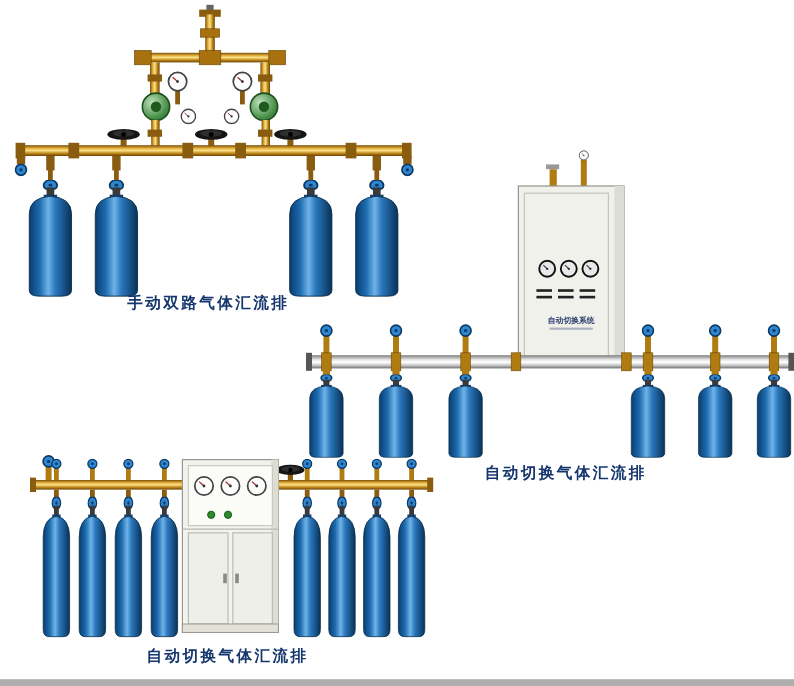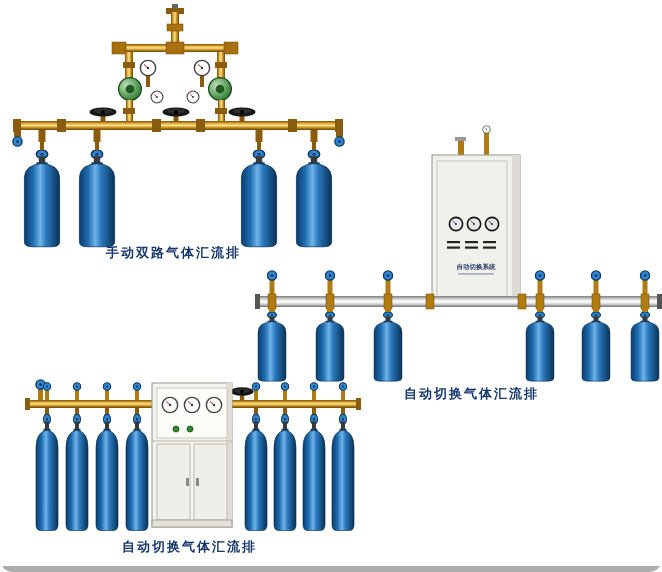--- a/index.html
+++ b/index.html
@@ -1,17 +1,17 @@
 <!DOCTYPE html>
 <html><head>
 <meta charset="utf-8">
 <style>
   html,body{margin:0;padding:0;background:#ffffff;}
   .canvas{position:relative;width:662px;height:572px;background:#ffffff;overflow:hidden;
-          font-family:"Liberation Sans",sans-serif;border-radius:13px;}
+          font-family:"Liberation Sans",sans-serif;}
   .collage{position:absolute;left:0;top:0;}
   .caption{font-family:"Liberation Sans",sans-serif;font-size:13px;font-weight:bold;
            fill:#16376d;letter-spacing:2px;}
   .plate{font-family:"Liberation Sans",sans-serif;font-size:6.5px;font-weight:bold;fill:#2a3a6a;}
 </style>
 </head>
 <body>
 
 <div class="canvas">
 <svg class="collage" width="662" height="572" viewBox="0 0 662 572">

